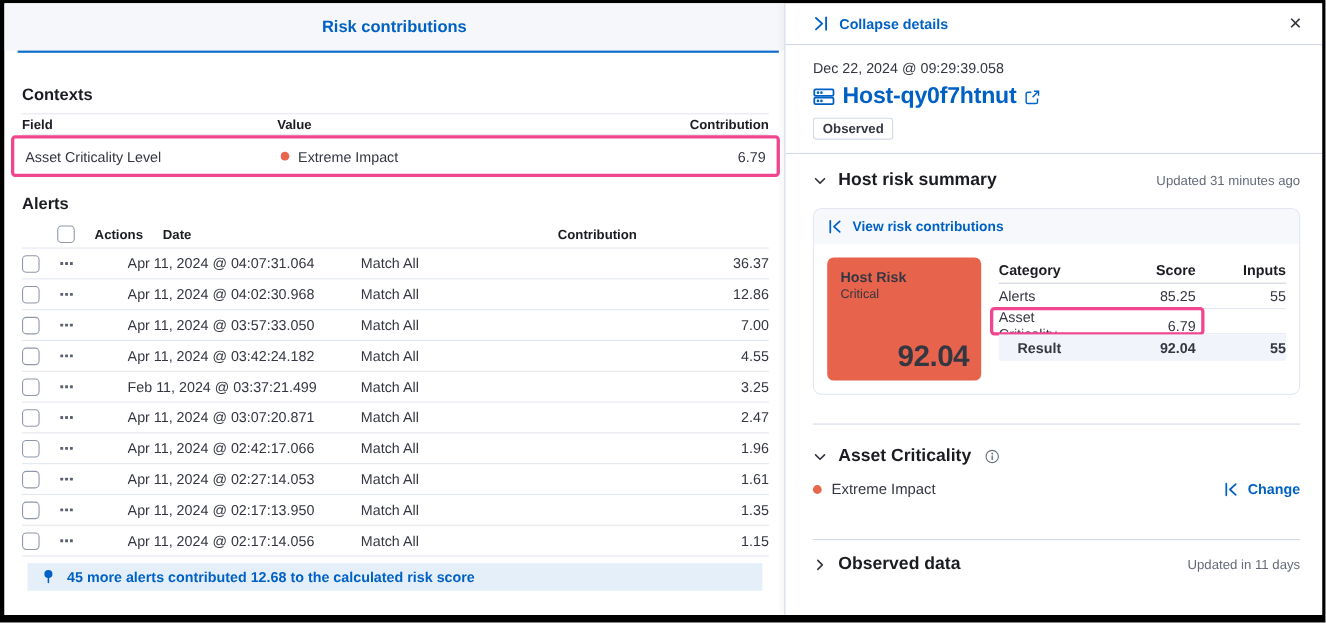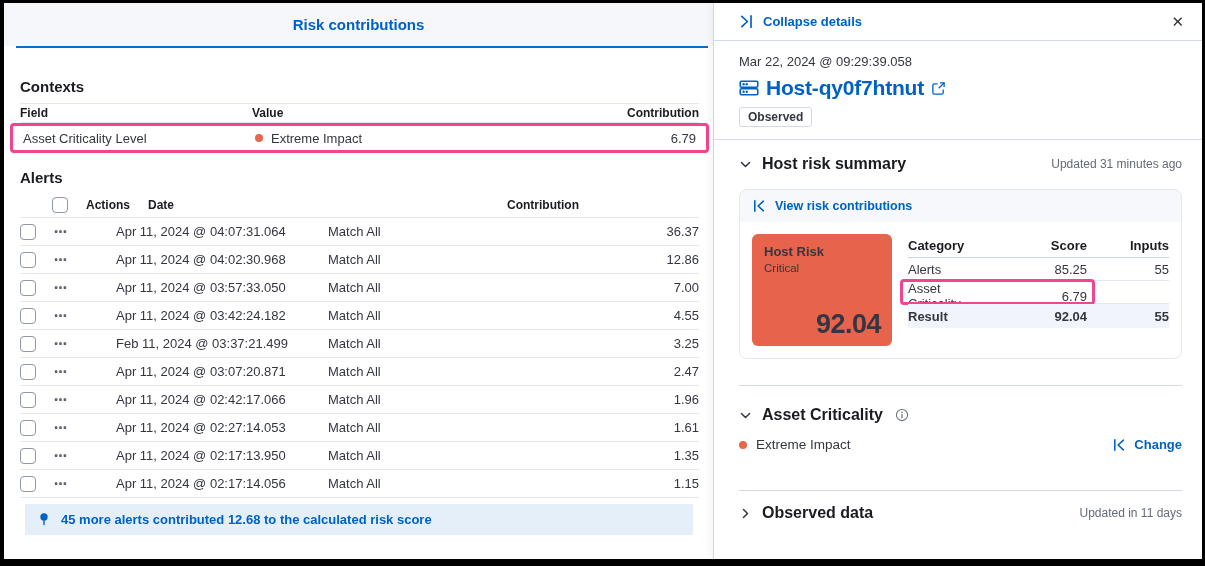--- a/index.html
+++ b/index.html
@@ -21,31 +21,31 @@
   .tabbar{height:43px; background:var(--band-bg); display:flex; align-items:center; justify-content:center;}
   .tab-title{font-size:15px; font-weight:700; color:var(--primary);}
   .tab-line{border-bottom:2px solid var(--tab-line); margin:0 5px 0 12px;}
   .rc-body{flex:1; padding:0 14px 0 16px;}
   .sec-h{font-size:15px; font-weight:700; color:var(--heading-text);}
   .ctx-h{margin-top:30px;}
   .ctx-grid{display:grid; grid-template-columns:232px 1fr 120px; align-items:center;}
   .ctx-head{margin-top:8px; height:20px; border-top:1px solid var(--row-border); border-bottom:1px solid var(--row-border);}
   .th{font-size:12px; font-weight:700; color:var(--heading-text);}
   .num{text-align:right;}
-  .ctx-row{margin:0 -10px; padding:0 10px; height:30px; border:3px solid var(--highlight-pink); border-radius:4px;}
+  .ctx-row{margin:0 -10px; padding:0 10px; height:38px; border:3px solid var(--highlight-pink); border-radius:4px;}
   .cell{font-size:13px; color:var(--text); white-space:nowrap; overflow:hidden;}
   .value-flex{display:flex; align-items:center; gap:8px;}
   .dot{width:8px; height:8px; border-radius:50%; background:var(--dot-orange); flex:none;}
   .alerts-h{margin-top:16px;}
   .agrid{display:grid; grid-template-columns:34px 62px 212px 1fr 120px; align-items:center;}
   .ahead{margin-top:6px; height:26px; border-bottom:1px solid var(--row-border);padding-left:32px;}
   .arow{height:28px; border-bottom:1px solid var(--row-border);}
   .cb{width:16px; height:16px; border:1px solid var(--checkbox-border); border-radius:4px; background:#fff; display:inline-block; cursor:pointer;}
   .actions-btn{color:#5a6170; display:flex; align-items:center;}
-  .rc-footer{margin:6px 6px 0 5px; height:31px; background:var(--footer-bg); display:flex; align-items:center; gap:10px; padding:8px 12px; color:var(--primary);}
+  .rc-footer{margin:6px 6px 0 5px; height:25px; background:var(--footer-bg); display:flex; align-items:center; gap:10px; padding:8px 12px; color:var(--primary);}
   .rc-footer .txt{font-size:13px; font-weight:600;}
 
   
   .right-panel{flex:1; background:#fff; border-left:1px solid #cfd7e2; display:flex; flex-direction:column; overflow:hidden; box-shadow:-3px 0 6px rgba(0,0,0,0.04);}
   .fly-header{height:38px; flex:none; display:flex; align-items:center; justify-content:space-between; padding:0 18px 0 25px; border-bottom:1px solid var(--border);}
   .collapse-btn{display:flex; align-items:center; gap:9px; color:var(--primary); font-size:13px; font-weight:600;}
   .close-btn{font-size:15px; color:var(--text); line-height:1;}
   .fly-body{flex:1; padding:0 20px 0 25px; overflow:hidden;}
   .timestamp{margin-top:13px; font-size:13px; color:var(--text);}
   .host-line{margin-top:7px; display:flex; align-items:center; gap:7px;}
@@ -67,21 +67,21 @@
   .risk-inner{background:#fff; padding:12px; display:flex;}
   .risk-card{width:140px; height:112px; flex:none; background:var(--risk-orange); border-radius:6px; padding:10px 12px; position:relative; color:#343741;}
   .risk-card .rc-title{font-size:13px; font-weight:700;}
   .risk-card .rc-level{font-size:11.5px; margin-top:3px;}
   .risk-card .rc-score{position:absolute; right:11px; bottom:6px; font-size:27px; font-weight:800; letter-spacing:-0.5px;}
   .risk-table{flex:1; margin-left:16px; font-size:13px;}
   .rt-grid{display:grid; grid-template-columns:1fr 95px 82px; align-items:center;}
   .rt-head{height:24px; font-weight:700; color:var(--heading-text); border-bottom:1px solid #ccd3e0;}
   .rt-row{height:23px; border-bottom:1px solid var(--row-border); position:relative;}
   .rt-row.hl .hl-box{position:absolute; left:-8px; right:74px; top:-2px; bottom:-2px; border:3px solid var(--highlight-pink); border-radius:4px; pointer-events:none;}
-  .rt-row.result{height:24px; font-weight:700; background:var(--result-row-bg); border-bottom:none;}
+  .rt-row.result{height:24px; font-weight:700; background:var(--result-row-bg); border-bottom:none;padding-left:17px;}
   .div1{margin-top:26px;}
   .ac-head{margin-top:20px;}
   .info-icon{color:#69707d; margin-left:2px;}
   .ac-row{margin-top:13px; display:flex; align-items:center; justify-content:space-between;}
   .ac-value{display:flex; align-items:center; gap:9px; font-size:13.5px; color:var(--text);}
   .change-btn{display:flex; align-items:center; gap:8px; color:var(--primary); font-size:13px; font-weight:600;}
   .div2{margin-top:38px;}
   .obs-head{margin-top:13px;}
 </style>
 </head>
@@ -269,21 +269,21 @@
         <svg width="15" height="15" viewBox="0 0 16 16">
             <path d="M3 2.5 L9 8 L3 13.5" fill="none" stroke="currentColor" stroke-width="1.8" stroke-linecap="round" stroke-linejoin="round"></path>
             <line x1="12.8" y1="2" x2="12.8" y2="14" stroke="currentColor" stroke-width="1.8" stroke-linecap="round"></line>
           </svg>
         <span>Collapse details</span>
       </button>
       <button class="close-btn"><span>✕</span></button>
     </div>
 
     <div class="fly-body">
-      <div class="timestamp">Mar 22, 2024 @ 09:29:39.058</div>
+      <div class="timestamp">Dec 22, 2024 @ 09:29:39.058</div>
 
       <div class="host-line">
         <svg class="host-icon" width="20" height="20" viewBox="0 0 16 16">
             <rect x="1" y="2.6" width="14" height="4.8" rx="1" fill="none" stroke="currentColor" stroke-width="1.3"></rect>
             <rect x="1" y="8.6" width="14" height="4.8" rx="1" fill="none" stroke="currentColor" stroke-width="1.3"></rect>
             <circle cx="3.7" cy="5" r="0.95" fill="currentColor"></circle>
             <circle cx="6.2" cy="5" r="0.95" fill="currentColor"></circle>
             <circle cx="3.7" cy="11" r="0.95" fill="currentColor"></circle>
             <circle cx="6.2" cy="11" r="0.95" fill="currentColor"></circle>
           </svg>

